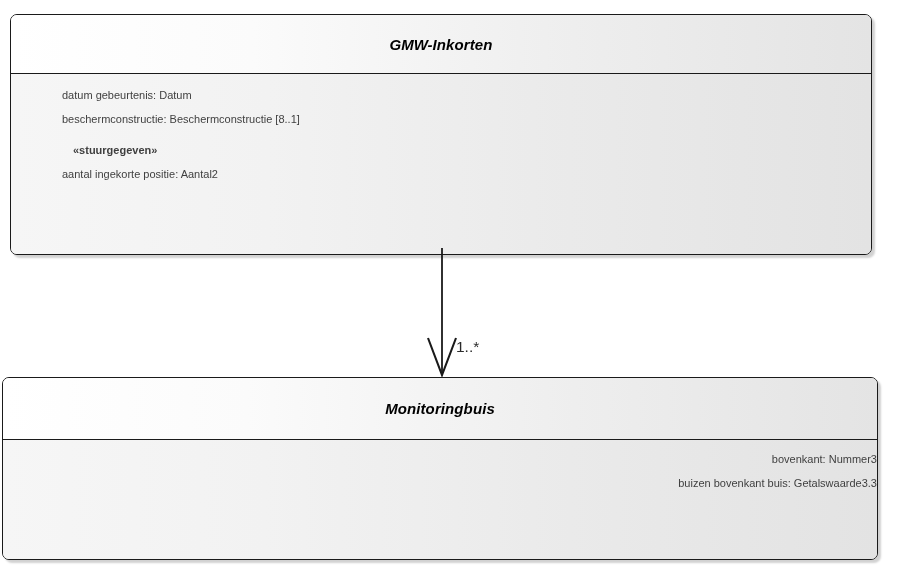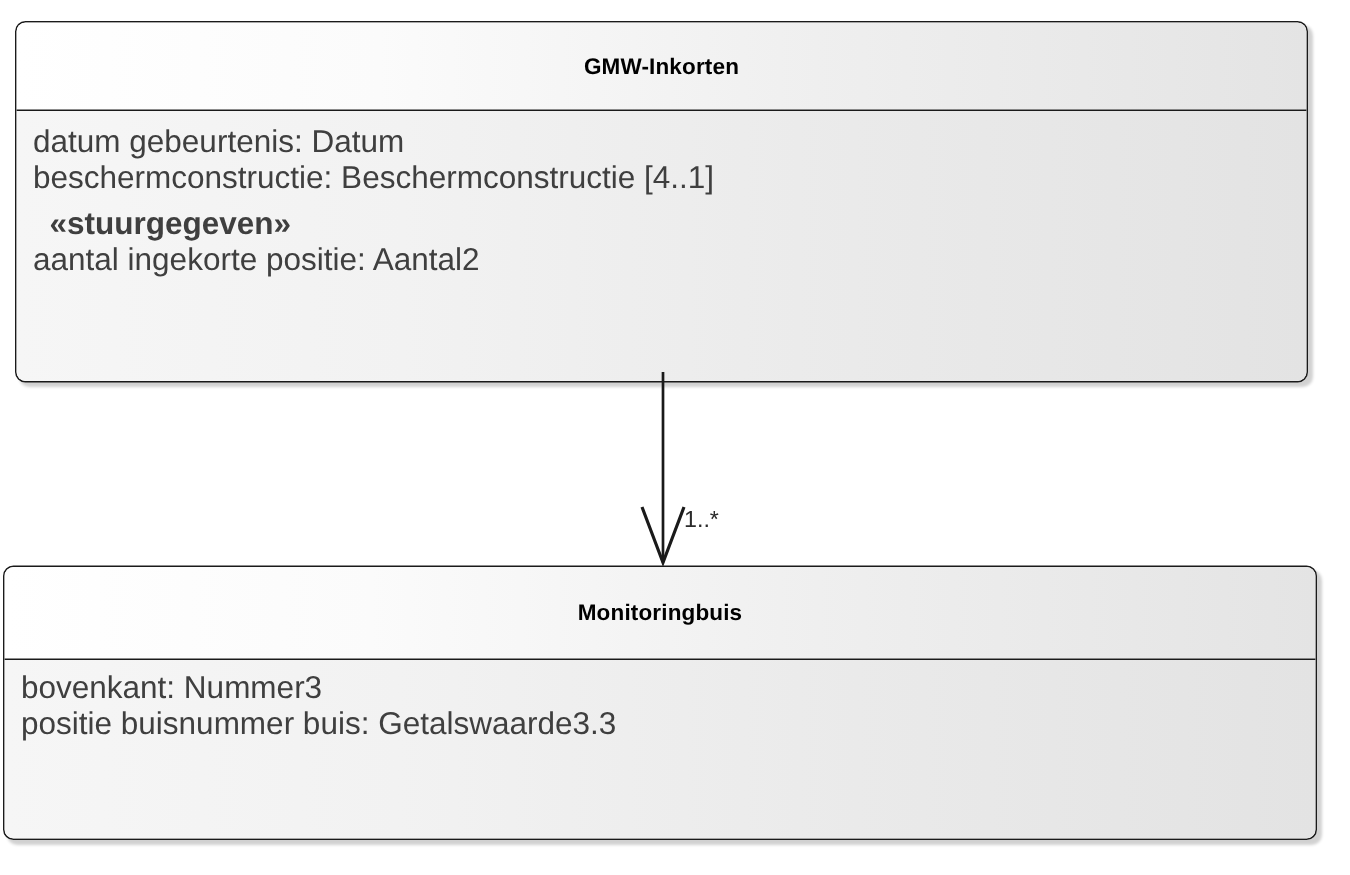--- a/index.html
+++ b/index.html
@@ -40,36 +40,38 @@
     border-bottom: 1.6px solid #1a1a1a;
     background: linear-gradient(to right, #ffffff 0%, #fbfbfb 28%, #efefef 62%, #e4e4e4 100%);
   }
 
   .uml-title {
     font-size: 15px;
     font-weight: bold;
     color: #000000;
     letter-spacing: 0.1px;
     white-space: nowrap;
+    font-style: italic;
   }
 
   .uml-body {
     box-sizing: border-box;
     width: 100%;
     height: 100%;
     padding: 9px 0 0 0;
     background: linear-gradient(to right, #f6f6f6 0%, #f2f2f2 30%, #eaeaea 65%, #e3e3e3 100%);
   }
 
   .uml-attr {
-    font-size: 21px;
+    font-size: 11px;
     line-height: 24px;
     color: #3f3f3f;
     white-space: nowrap;
     padding-left: 11px;
+    margin-left: 40px;
   }
 
   .uml-attr.stereotype {
     padding-left: 22px;
     margin-top: 7px;
     font-weight: bold;
   }
 
   
   #class-gmw-inkorten {
@@ -79,20 +81,21 @@
     height: 241px;
   }
   #class-gmw-inkorten .uml-header { height: 59px; }
   #class-gmw-inkorten .uml-body { height: calc(100% - 59px); }
 
   #class-monitoringbuis {
     left: 2px;
     top: 377px;
     width: 876px;
     height: 183px;
+    text-align: right;
   }
   #class-monitoringbuis .uml-header { height: 62px; }
   #class-monitoringbuis .uml-body { height: calc(100% - 62px); padding-top: 7px; }
 
   
   #association-connector {
     position: absolute;
     left: 398px;
     top: 248px;
     width: 150px;
@@ -113,37 +116,37 @@
 <body>
 
 <div id="diagram">
 
   <div class="uml-class" id="class-gmw-inkorten">
     <div class="uml-header">
       <span class="uml-title">GMW-Inkorten</span>
     </div>
     <div class="uml-body">
       <div class="uml-attr">datum gebeurtenis: Datum</div>
-      <div class="uml-attr">beschermconstructie: Beschermconstructie [4..1]</div>
+      <div class="uml-attr">beschermconstructie: Beschermconstructie [8..1]</div>
       <div class="uml-attr stereotype">«stuurgegeven»</div>
       <div class="uml-attr">aantal ingekorte positie: Aantal2</div>
     </div>
   </div>
 
   <svg id="association-connector" viewBox="0 0 150 135" width="150" height="135">
 
     <line x1="44" y1="0" x2="44" y2="127" stroke="#1a1a1a" stroke-width="1.8"></line>
 
     <polyline points="30,90 44,127 58,90" fill="none" stroke="#1a1a1a" stroke-width="2.1" stroke-linecap="butt" stroke-linejoin="miter"></polyline>
   </svg>
   <div id="association-multiplicity">1..*</div>
 
   <div class="uml-class" id="class-monitoringbuis">
     <div class="uml-header">
       <span class="uml-title">Monitoringbuis</span>
     </div>
     <div class="uml-body">
       <div class="uml-attr">bovenkant: Nummer3</div>
-      <div class="uml-attr">positie buisnummer buis: Getalswaarde3.3</div>
+      <div class="uml-attr">buizen bovenkant buis: Getalswaarde3.3</div>
     </div>
   </div>
 
 </div>
 
 </body></html>

